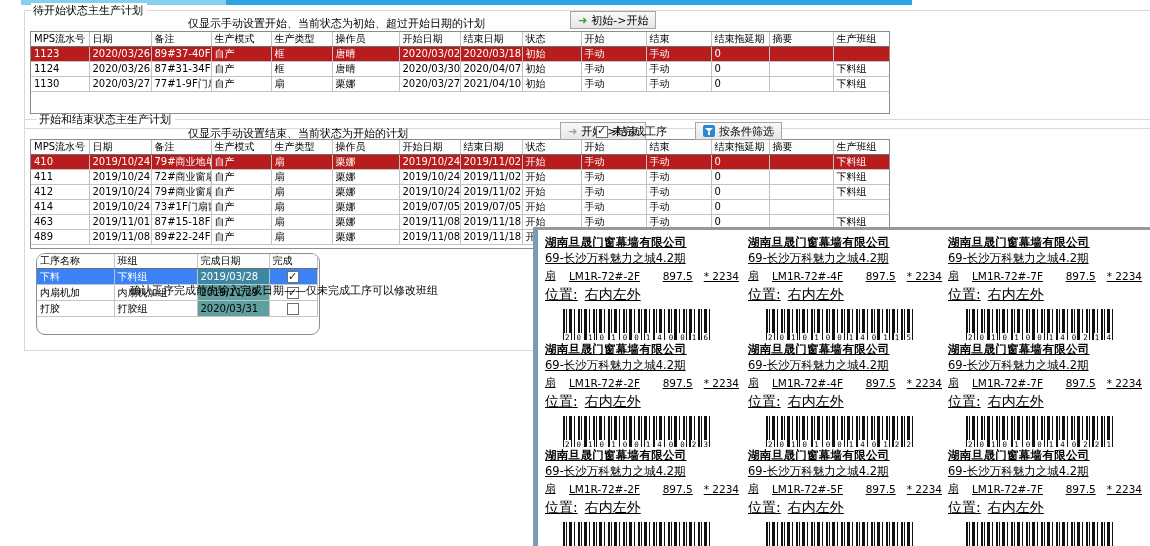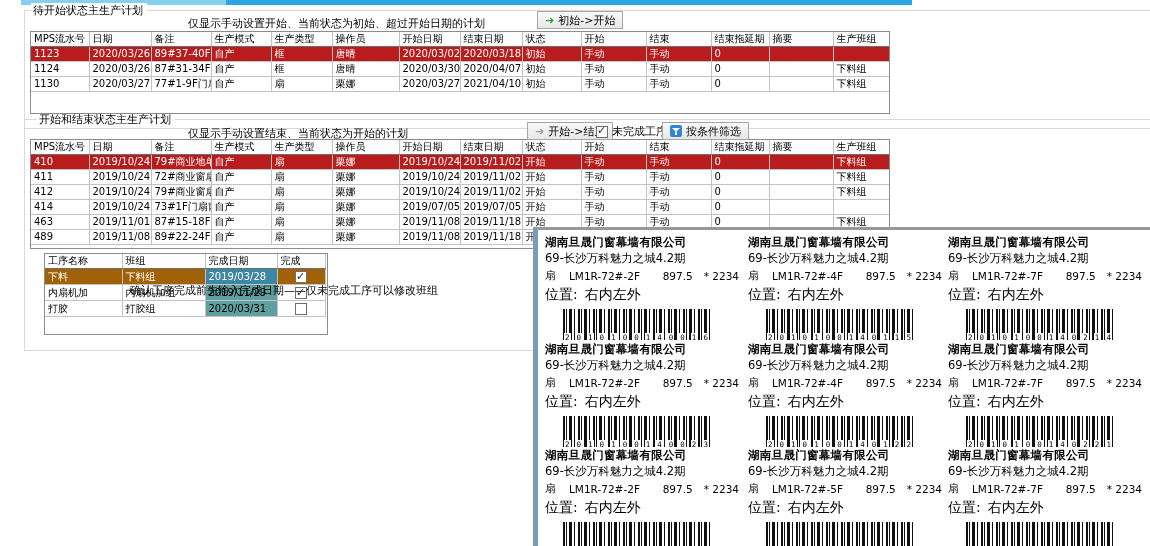--- a/index.html
+++ b/index.html
@@ -16,61 +16,61 @@
   #gb1 .gb-title{left:6px;}
   #gb2 .gb-title{left:12px;}
 
   .gb-caption{position:absolute;font-size:11px;white-space:nowrap;z-index:2;}
   #cap1{left:188px;top:16px;}
   #cap2{left:188px;top:126px;}
   #cap3{left:130px;top:239px;margin-top:44px;}
 
   .btn{position:absolute;display:flex;align-items:center;justify-content:center;gap:4px;
        font-size:11px;height:18px;box-sizing:border-box;padding:0 7px;
-       background:linear-gradient(#f9f9f9,#e7e7e7);border:1px solid #a6a6a6;z-index:3;white-space:nowrap;cursor:default;}
+       background:linear-gradient(#f9f9f9,#e7e7e7);border:1px solid #a6a6a6;z-index:3;white-space:nowrap;cursor:default;margin-left:33px;}
   #btn-init{left:537px;top:11px;}
   #btn-finish{left:527px;top:122px;}
   #btn-filter{left:662px;top:122px;}
 
   .icon-arrow-green{color:#35a03c;font-weight:bold;font-size:11px;line-height:11px;}
   .icon-arrow-green::before{content:"➜";}
   .icon-arrow-gray{color:#93a793;font-weight:bold;font-size:11px;line-height:11px;}
   .icon-arrow-gray::before{content:"➜";}
   .icon-filter{width:12px;height:12px;background:#2f86d2;border-radius:2px;position:relative;display:inline-block;}
   .icon-filter::before{content:"";position:absolute;left:2px;top:3px;width:0;height:0;
        border-left:4px solid transparent;border-right:4px solid transparent;border-top:4px solid #fff;}
   .icon-filter::after{content:"";position:absolute;left:5px;top:7px;width:2px;height:3px;background:#fff;}
 
   .checkline{position:absolute;left:596px;top:124px;display:flex;align-items:center;gap:4px;z-index:3;}
   .cb{width:12px;height:12px;border:1px solid #6f6f6f;background:#fff;position:relative;box-sizing:border-box;display:inline-block;}
   .cb.on::after{content:"✓";position:absolute;left:0px;top:-3px;font-size:11px;font-weight:bold;color:#1f1f1f;}
 
   .tbox{position:absolute;background:#fff;border:1px solid #8c8c8c;overflow:hidden;z-index:1;}
   #tbox1{left:30px;top:31px;width:858px;height:81px;}
   #tbox2{left:30px;top:139px;width:858px;height:108px;}
-  #tbox3{left:44px;top:253px;width:282px;height:80px;}
+  #tbox3{left:36px;top:253px;width:282px;height:80px;border-radius:9px;}
 
   table{border-collapse:collapse;table-layout:fixed;font-size:10px;}
   .grid{width:858px;}
   .proc{width:280px;}
   th,td{border-right:1px solid #c3c3c3;border-bottom:1px solid #c3c3c3;
         padding:0 3px;height:14px;line-height:14px;overflow:hidden;white-space:nowrap;
         text-align:left;font-weight:normal;}
   thead th{border-bottom:1px solid #6e6e6e;background:#fdfdfd;}
   tr.sel td{background:#b91c1c;color:#fff;}
   .proc td{height:15px;line-height:15px;}
   .proc td.date{background:#5f9fa0;color:#000;}
-  .proc tr.sel td{background:#a16207;color:#fff;}
+  .proc tr.sel td{background:#3b82f6;color:#fff;}
   .proc tr.sel td.date{background:#3c87a4;color:#fff;}
   .proc td.ck{text-align:center;}
   .proc td.ck .cb{vertical-align:middle;}
 
   #panel{position:absolute;left:533px;top:227px;width:617px;height:319px;background:#fff;
          border-left:5px solid #7b9cb8;border-top:3px solid #95999e;box-sizing:border-box;z-index:5;}
-  .label{position:absolute;width:196px;height:100px;}
+  .label{position:absolute;width:196px;height:100px;text-decoration:underline;}
   .lc{font-size:11.5px;font-weight:bold;letter-spacing:.3px;white-space:nowrap;}
   .lp{font-size:11.5px;margin-top:1px;white-space:nowrap;}
   .lrow{display:flex;align-items:center;font-size:10.5px;margin-top:3px;padding-right:2px;}
   .lt{width:24px;}
   .lcode{flex:1;}
   .ldim{margin-right:11px;}
   .lpos{font-size:14px;margin-top:3px;}
   .lplab{margin-right:7px;}
   .barcode{position:relative;height:31px;width:147px;margin:5px 0 0 18px;
      background:repeating-linear-gradient(90deg,#111 0 2px,#fff 2px 3px,#111 3px 4px,#fff 4px 6px,#111 6px 9px,#fff 9px 11px,#111 11px 12px,#fff 12px 15px);}

